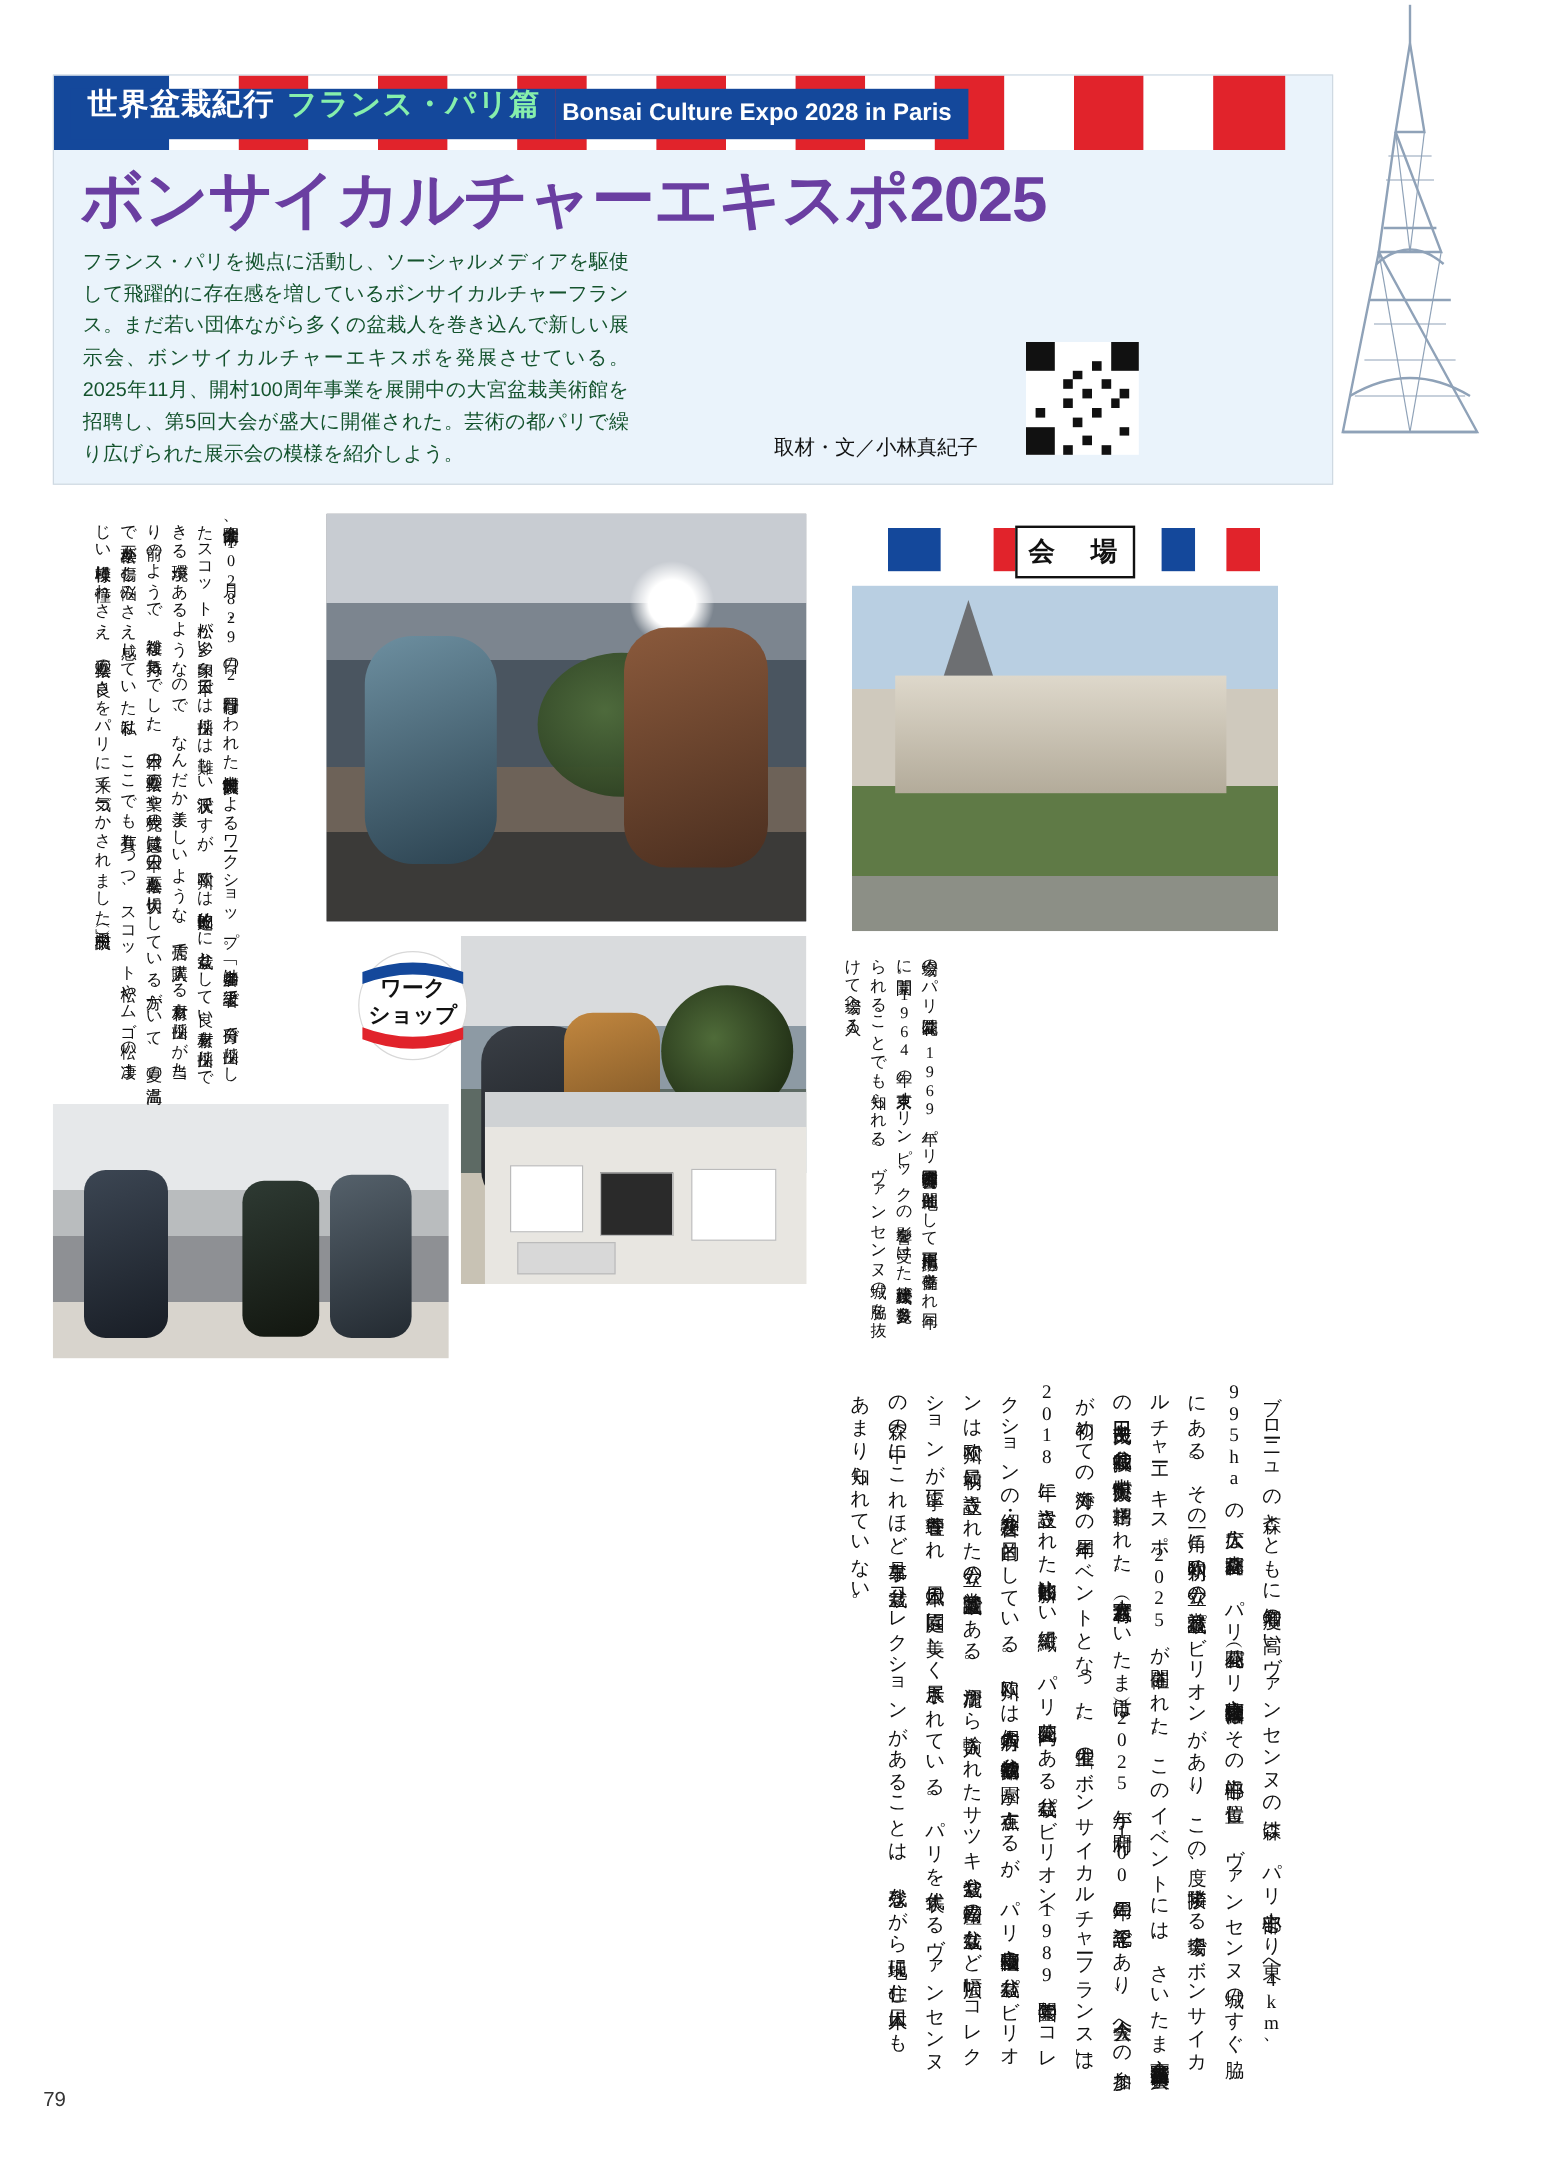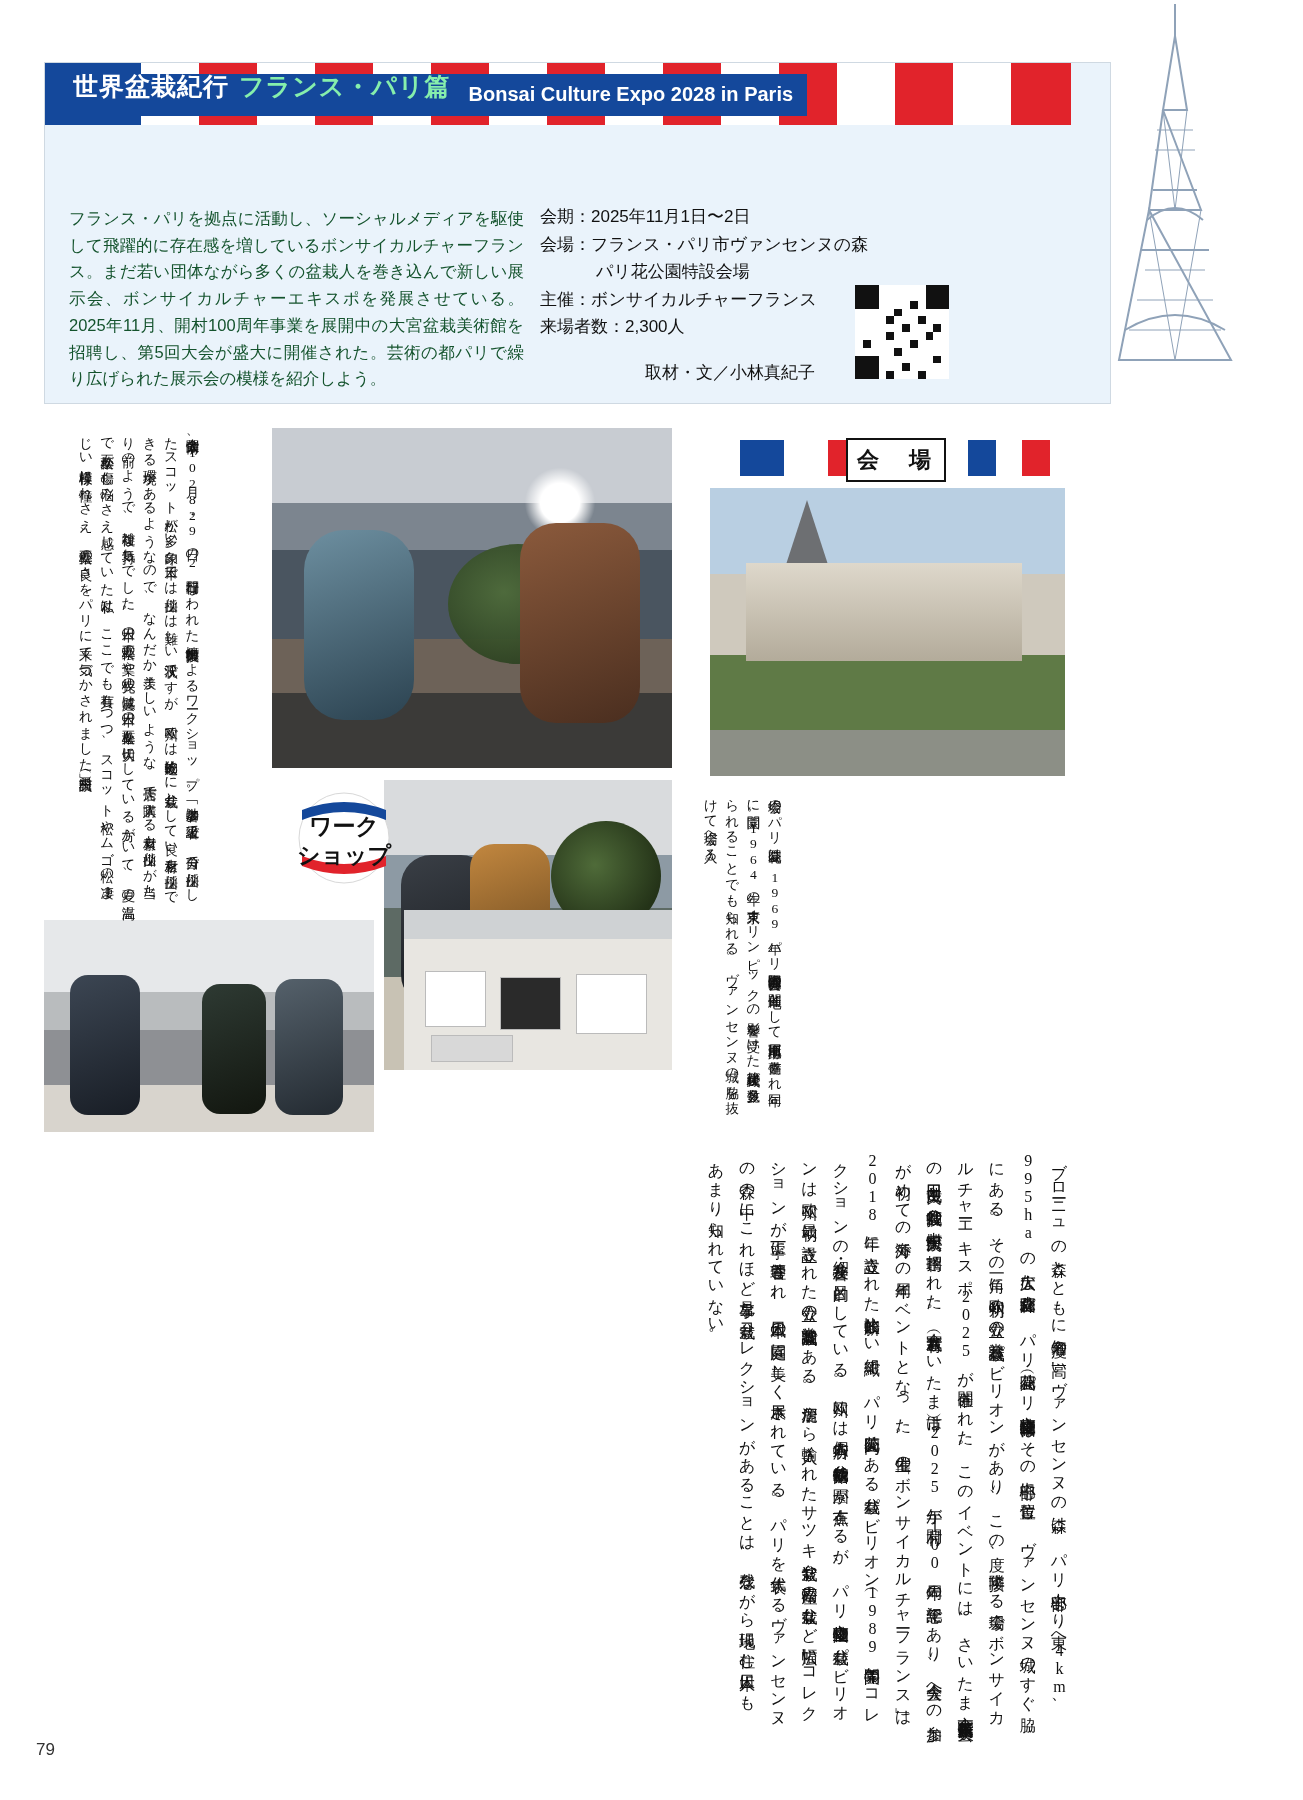--- a/index.html
+++ b/index.html
@@ -216,38 +216,24 @@
     </div>
 
     <div class="banner">
       <div class="banner-blue">
         <span class="kikou">世界盆栽紀行</span>
         <span class="paris">フランス・パリ篇</span>
       </div>
       <div class="banner-en">Bonsai Culture Expo 2028 in Paris</div>
     </div>
 
+    <div class="maintitle">ボンサイカルチャーエキスポ2025</div>
 
     <div class="lead">フランス・パリを拠点に活動し、ソーシャルメディアを駆使して飛躍的に存在感を増しているボンサイカルチャーフランス。まだ若い団体ながら多くの盆栽人を巻き込んで新しい展示会、ボンサイカルチャーエキスポを発展させている。2025年11月、開村100周年事業を展開中の大宮盆栽美術館を招聘し、第5回大会が盛大に開催された。芸術の都パリで繰り広げられた展示会の模様を紹介しよう。</div>
 
-    <div class="info">
-      <div class="row">
-        <span>会期：</span><span>2025年11月1日〜2日</span>
-      </div>
-      <div class="row">
-        <span>会場：</span><span>フランス・パリ市ヴァンセンヌの森</span>
-      </div>
-      <div class="row indent">パリ花公園特設会場</div>
-      <div class="row">
-        <span>主催：</span><span>ボンサイカルチャーフランス</span>
-      </div>
-      <div class="row">
-        <span>来場者数：</span><span>2,300人</span>
-      </div>
-    </div>
 
     <div class="qr">
       <div class="qrgrid">
         <i style="grid-area:1/1/4/4"></i>
           <i style="grid-area:1/10/4/13"></i>
           <i style="grid-area:10/1/13/4"></i>
         <i style="grid-area:5/5/6/6"></i>
           <i style="grid-area:6/7/7/8"></i>
           <i style="grid-area:7/5/8/6"></i>
         <i style="grid-area:5/9/6/10"></i>
@@ -302,21 +288,21 @@
       <div class="p3"></div>
     </div>
   </div>
 
   <svg class="ws-badge" viewBox="0 0 96 96">
     <circle cx="48" cy="48" r="45" fill="#ffffff" stroke="#d8d8d8" stroke-width="1"></circle>
     <path d="M6 30 Q48 14 90 30 L90 20 Q48 4 6 20 Z" fill="#14489b"></path>
     <path d="M6 66 Q48 82 90 66 L90 76 Q48 92 6 76 Z" fill="#e1232b"></path>
   </svg>
   <div style="position:absolute;left:296px;top:812px;width:96px;text-align:center;z-index:7;
-              font-size:23px;font-weight:bold;line-height:1.25;color:#111;">
+              font-size:18px;font-weight:bold;line-height:1.25;color:#111;">
     <div>ワーク</div>
     <div>ショップ</div>
   </div>
 
 
   <div class="venue-flag">
     <div style="width:44px;background:#14489b"></div>
     <div style="width:44px;background:#ffffff"></div>
     <div style="width:44px;background:#e1232b"></div>
     <div style="width:96px;background:#ffffff"></div>

